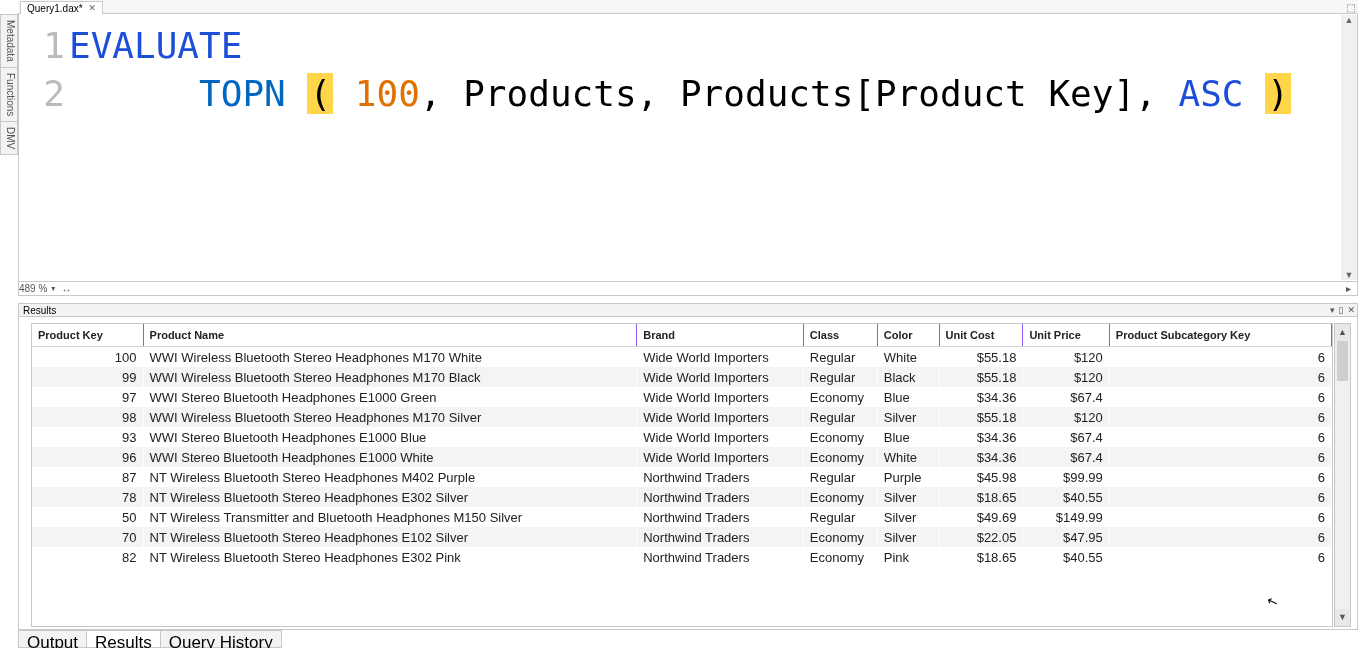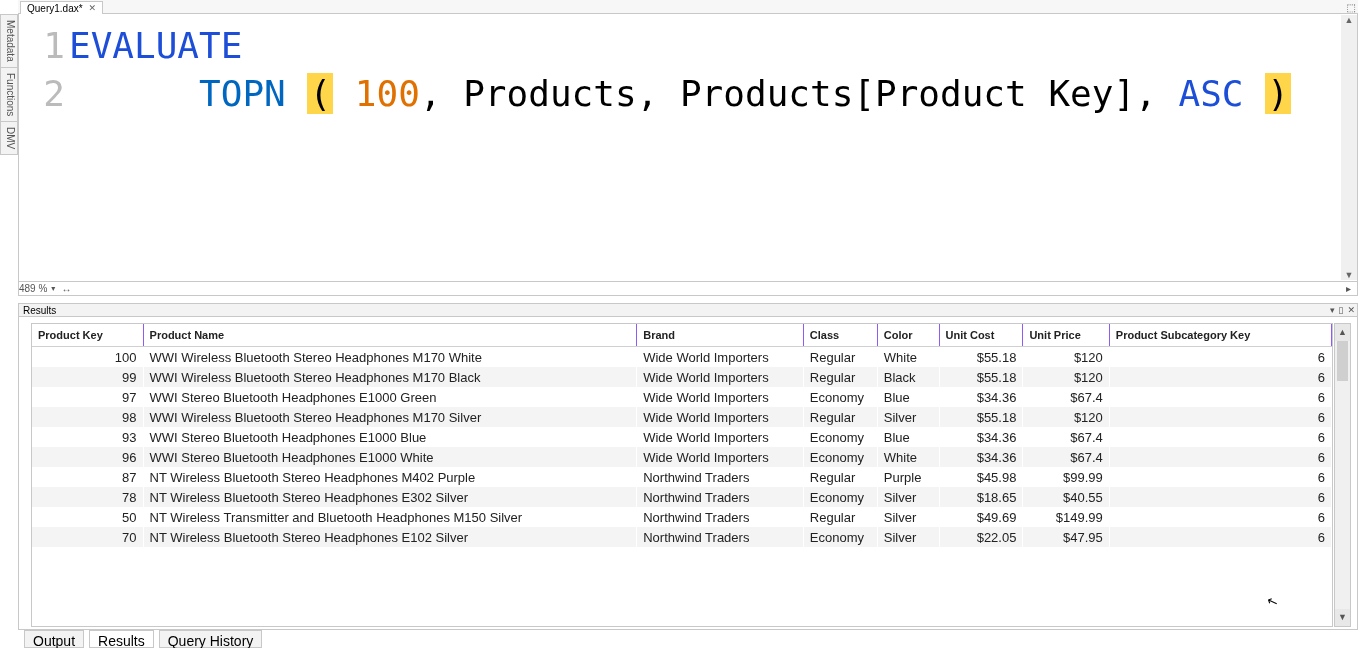--- a/index.html
+++ b/index.html
@@ -48,21 +48,21 @@
 tbody tr:nth-child(even) td { background: #f4f4f4; }
 .r { text-align: right; }
 .c { text-align: left; margin-top: 21px; }
 .grid-vscroll { position:absolute; right:6px; top:6px; bottom:2px; width:17px; border:1px solid #c8c8c8; background:#f0f0f0;}
 .grid-vscroll .btn { position:absolute; width:100%; height:17px; text-align:center; font-size:9px; line-height:17px; color:#555; background:#e8e8e8; cursor:pointer;}
 .grid-vscroll .btn.up{top:0;} .grid-vscroll .btn.down{bottom:0;}
 .grid-vscroll .thumb { position:absolute; top:17px; height:40px; left:2px; right:2px; background:#cfcfcf;}
 
 
 .bottomtabs { position: absolute; left: 18px; bottom: 0; height: 18px; display: flex; }
-.btab { font-size: 14px; padding: 2px 8px; border: 1px solid #c8c8c8; background: #f3f3f3; cursor: pointer; margin-right: -1px; margin-left: 6px;}
+.btab { font-size: 17px; padding: 2px 8px; border: 1px solid #c8c8c8; background: #f3f3f3; cursor: pointer; margin-right: -1px;}
 .btab.active { background: #fff; }
 
 .cursor-arrow { position:absolute; left:1267px; top:594px; font-size:13px; pointer-events:none; color:#000; transform: rotate(-20deg);}
 </style>
 </head>
 <body>
 
 <div class="vtabs">
   <div class="vtab">Metadata</div>
   <div class="vtab">Functions</div>
@@ -225,20 +225,30 @@
           <tr>
             <td class="r">70</td>
             <td class="c">NT Wireless Bluetooth Stereo Headphones E102 Silver</td>
             <td class="c">Northwind Traders</td>
             <td class="c">Economy</td>
             <td class="c">Silver</td>
             <td class="r">$22.05</td>
             <td class="r">$47.95</td>
             <td class="r">6</td>
           </tr>
+          <tr>
+            <td class="r">82</td>
+            <td class="c">NT Wireless Bluetooth Stereo Headphones E302 Pink</td>
+            <td class="c">Northwind Traders</td>
+            <td class="c">Economy</td>
+            <td class="c">Pink</td>
+            <td class="r">$18.65</td>
+            <td class="r">$40.55</td>
+            <td class="r">6</td>
+          </tr>
         </tbody>
     </table>
   </div>
   <div class="grid-vscroll">
     <div class="btn up">▲</div>
     <div class="thumb"></div>
     <div class="btn down">▼</div>
   </div>
 </div>
 

